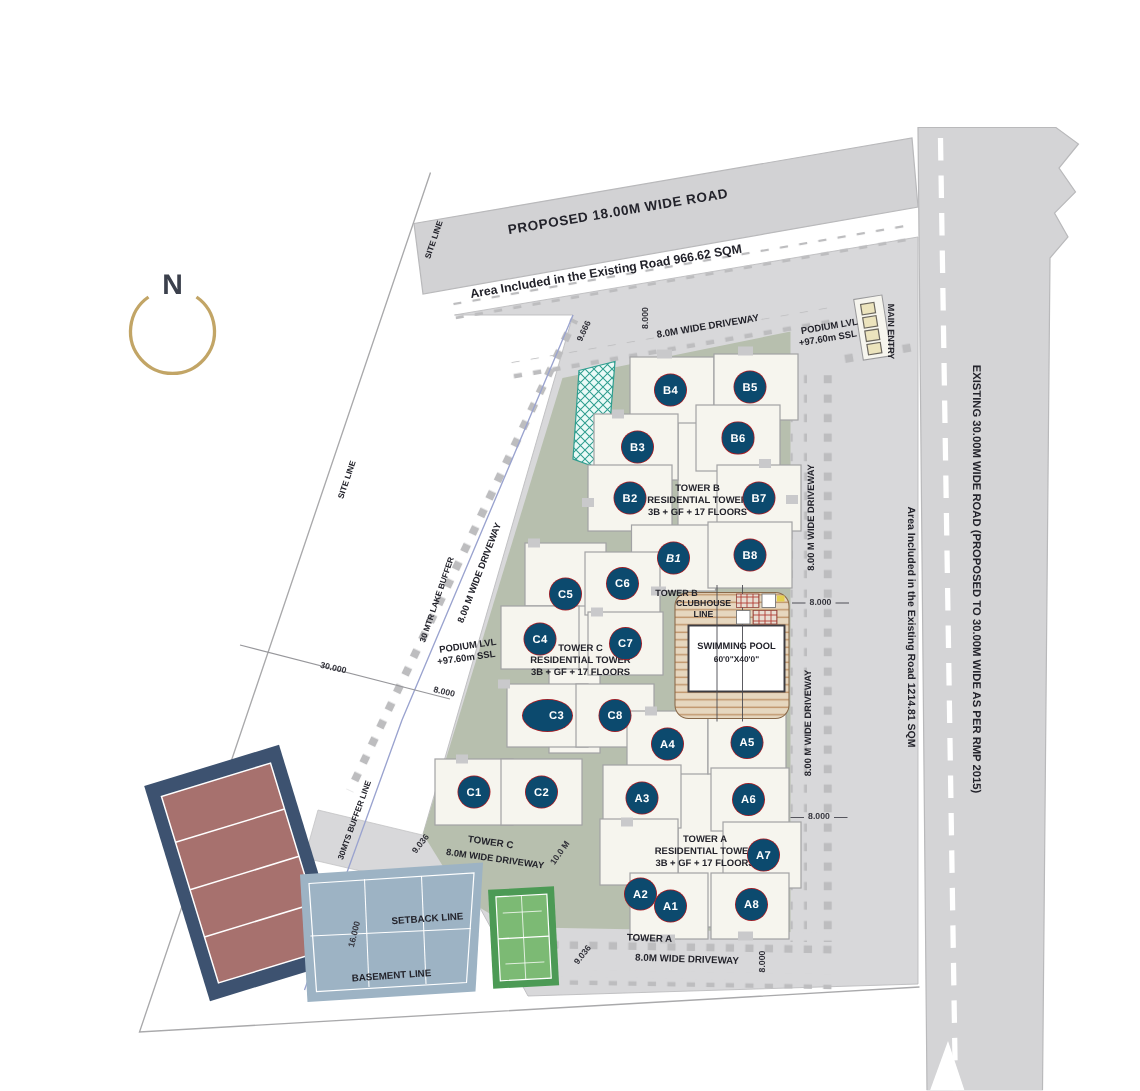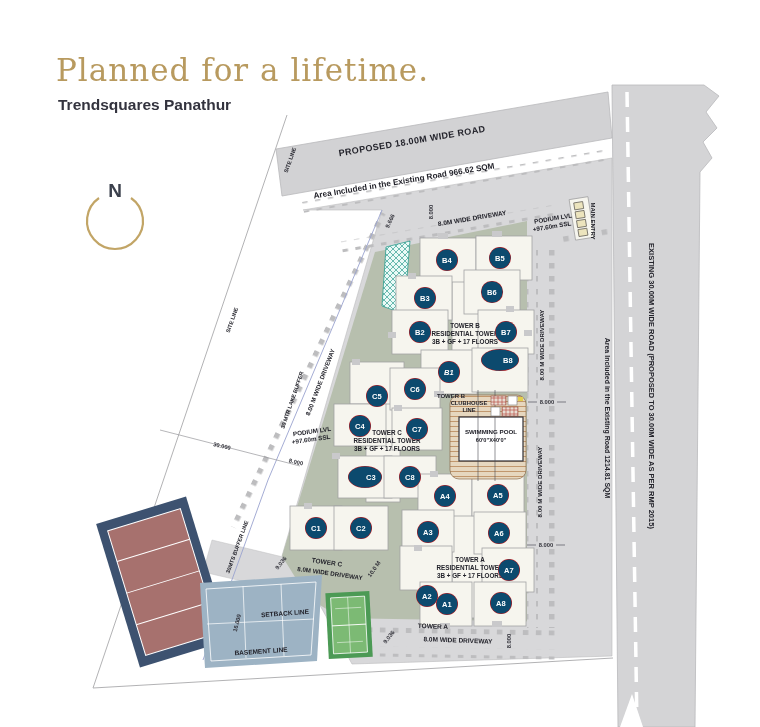--- a/index.html
+++ b/index.html
@@ -177,22 +177,20 @@
       <rect x="572" y="198" width="19" height="41" fill="#f6f5ee" stroke="#9a9a9c" stroke-width="0.7"></rect>
       <rect x="576" y="202" width="9" height="7" fill="#ece4bd" stroke="#6b675e" stroke-width="0.8"></rect>
       <rect x="576" y="211" width="9" height="7" fill="#ece4bd" stroke="#6b675e" stroke-width="0.8"></rect>
       <rect x="576" y="220" width="9" height="7" fill="#ece4bd" stroke="#6b675e" stroke-width="0.8"></rect>
       <rect x="576" y="229" width="9" height="7" fill="#ece4bd" stroke="#6b675e" stroke-width="0.8"></rect>
     </g>
 
     <path d="M131,198 A28,28 0 1 1 99,198" fill="none" stroke="#c2a566" stroke-width="2.2"></path>
   </svg>
 
-  <div class="tagline">Planned for a lifetime.</div>
-  <div class="project">Trendsquares Panathur</div>
   <div class="north-n">N</div>
 
   <div class="lbl" style="left:412px;top:141px;font-size:9px;letter-spacing:.4px;transform:translate(-50%,-50%) rotate(-9.5deg);">PROPOSED 18.00M WIDE ROAD</div>
   <div class="lbl" style="left:404px;top:181px;font-size:8.2px;transform:translate(-50%,-50%) rotate(-9.5deg);">Area Included in the Existing Road 966.62 SQM</div>
   <div class="lbl" style="left:651px;top:386px;font-size:7.5px;transform:translate(-50%,-50%) rotate(90deg);">EXISTING 30.00M WIDE ROAD (PROPOSED TO 30.00M WIDE AS PER RMP 2015)</div>
   <div class="lbl" style="left:607px;top:418px;font-size:7px;transform:translate(-50%,-50%) rotate(90deg);">Area Included in the Existing Road 1214.81 SQM</div>
   <div class="lbl" style="left:593px;top:221px;font-size:6px;transform:translate(-50%,-50%) rotate(90deg);">MAIN ENTRY</div>
 
   <div class="lbl" style="left:290px;top:160px;font-size:5.5px;transform:translate(-50%,-50%) rotate(-71deg);">SITE LINE</div>
   <div class="lbl" style="left:232px;top:320px;font-size:5.5px;transform:translate(-50%,-50%) rotate(-71deg);">SITE LINE</div>
@@ -249,21 +247,21 @@
   <div class="dim" style="left:281px;top:563px;font-size:5.8px;transform:translate(-50%,-50%) rotate(-52deg);">9.036</div>
   <div class="dim" style="left:389px;top:637px;font-size:5.8px;transform:translate(-50%,-50%) rotate(-52deg);">9.036</div>
 
   <div class="badge" style="left:447px;top:260px;">B4</div>
   <div class="badge" style="left:500px;top:258px;">B5</div>
   <div class="badge" style="left:425px;top:298px;">B3</div>
   <div class="badge" style="left:492px;top:292px;border-radius:10px;">B6</div>
   <div class="badge" style="left:420px;top:332px;">B2</div>
   <div class="badge" style="left:506px;top:332px;">B7</div>
   <div class="badge" style="left:449px;top:372px;font-style:italic;">B1</div>
-  <div class="badge" style="left:500px;top:360px;padding-left:16px;">B8</div>
+  <div class="badge" style="left:500px;top:370px;">B8</div>
 
   <div class="badge" style="left:377px;top:396px;">C5</div>
   <div class="badge" style="left:415px;top:389px;">C6</div>
   <div class="badge" style="left:360px;top:426px;">C4</div>
   <div class="badge" style="left:417px;top:429px;">C7</div>
   <div class="badge" style="left:365px;top:477px;padding-left:12px;">C3</div>
   <div class="badge" style="left:410px;top:477px;">C8</div>
   <div class="badge" style="left:316px;top:528px;">C1</div>
   <div class="badge" style="left:361px;top:528px;">C2</div>
 

